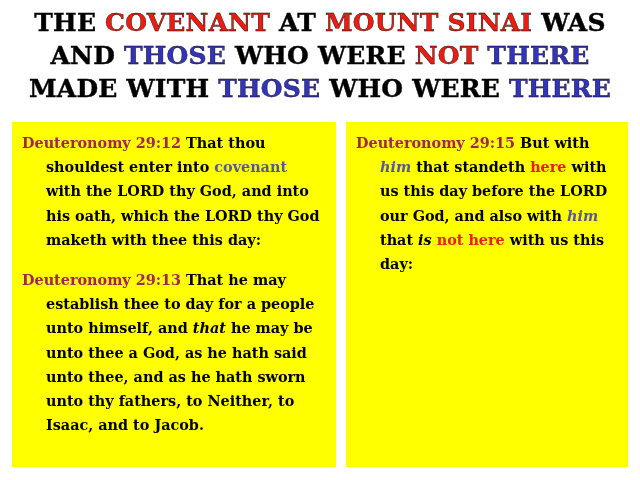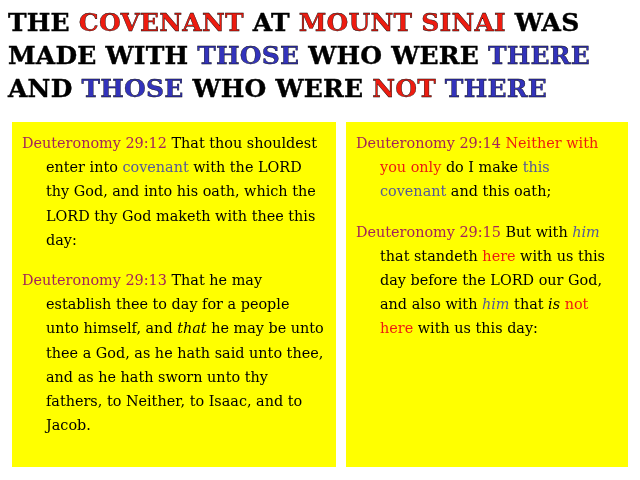--- a/index.html
+++ b/index.html
@@ -20,20 +20,21 @@
     height: 480px;
     background: #ffffff;
   }
 
   
   #title-block {
     position: absolute;
     left: 8px;
     top: 6px;
     width: 624px;
+    text-align: center;
     font-family: "DejaVu Serif", "Liberation Serif", serif;
     font-weight: bold;
     font-size: 25px;
     line-height: 33px;
     letter-spacing: 0.2px;
     color: #000000;
     -webkit-text-stroke: 0.4px #000;
   }
   #title-block .tline {
     display: block;
@@ -43,21 +44,21 @@
   .t-blue  { color: #3333BB; }
   .t-black { color: #000000; }
 
   
   .panel {
     position: absolute;
     background: #FFFF00;
     box-sizing: border-box;
     padding: 9px 10px 8px 10px;
     font-family: "DejaVu Serif", "Liberation Serif", serif;
-    font-weight: normal;
+    font-weight: bold;
     font-size: 14.4px;
     line-height: 24.2px;
     color: #000000;
   }
   #panel-left {
     left: 12px;
     top: 122px;
     width: 324px;
     height: 345px;
   }
@@ -89,36 +90,35 @@
 </head>
 <body>
 
 <div id="slide">
 
   <div id="title-block">
     <span class="tline">
       <span class="t-black">THE </span><span class="t-red">COVENANT</span><span class="t-black"> AT </span><span class="t-red">MOUNT SINAI</span><span class="t-black"> WAS</span>
     </span>
     <span class="tline">
-      <span class="t-black">MADE WITH </span><span class="t-blue">THOSE</span><span class="t-black"> WHO WERE </span><span class="t-blue">THERE</span>
+      <span class="t-black">AND </span><span class="t-blue">THOSE</span><span class="t-black"> WHO WERE </span><span class="t-red">NOT</span><span class="t-blue"> THERE</span>
     </span>
     <span class="tline">
-      <span class="t-black">AND </span><span class="t-blue">THOSE</span><span class="t-black"> WHO WERE </span><span class="t-red">NOT</span><span class="t-blue"> THERE</span>
+      <span class="t-black">MADE WITH </span><span class="t-blue">THOSE</span><span class="t-black"> WHO WERE </span><span class="t-blue">THERE</span>
     </span>
   </div>
 
   <div class="panel" id="panel-left">
 
     <p class="verse"><span class="ref ref-first">Deuteronomy 29:12</span><span> That thou shouldest enter into </span><span class="c-slate">covenant</span><span> with the LORD thy God, and into his oath, which the LORD thy God maketh with thee this day:</span></p>
 
     <p class="verse"><span class="ref ref-first">Deuteronomy 29:13</span><span> That he may establish thee to day for a people unto himself, and </span><span class="c-ital">that</span><span> he may be unto thee a God, as he hath said unto thee, and as he hath sworn unto thy fathers, to Neither, to Isaac, and to Jacob.</span></p>
 
   </div>
 
   <div class="panel" id="panel-right">
 
-    <p class="verse"><span class="ref ref-first">Deuteronomy 29:14</span><span> </span><span class="c-red">Neither with you only</span><span> do I make </span><span class="c-slate">this covenant</span><span> and this oath;</span></p>
 
     <p class="verse"><span class="ref ref-first">Deuteronomy 29:15</span><span> But with </span><span class="c-slate c-ital">him</span><span> that standeth </span><span class="c-red">here</span><span> with us this day before the LORD our God, and also with </span><span class="c-slate c-ital">him</span><span> that </span><span class="c-ital">is</span><span> </span><span class="c-red">not here</span><span> with us this day:</span></p>
 
   </div>
 
 </div>
 
 </body></html>

